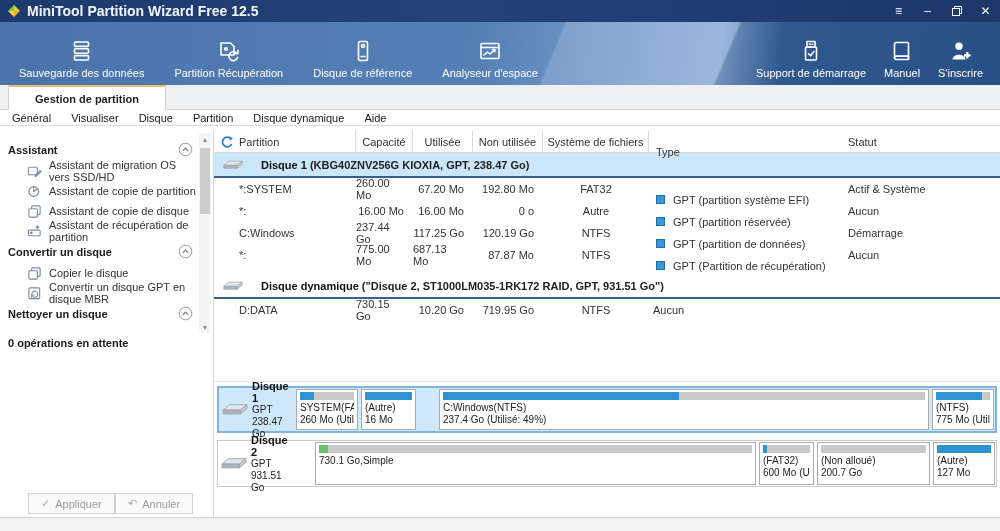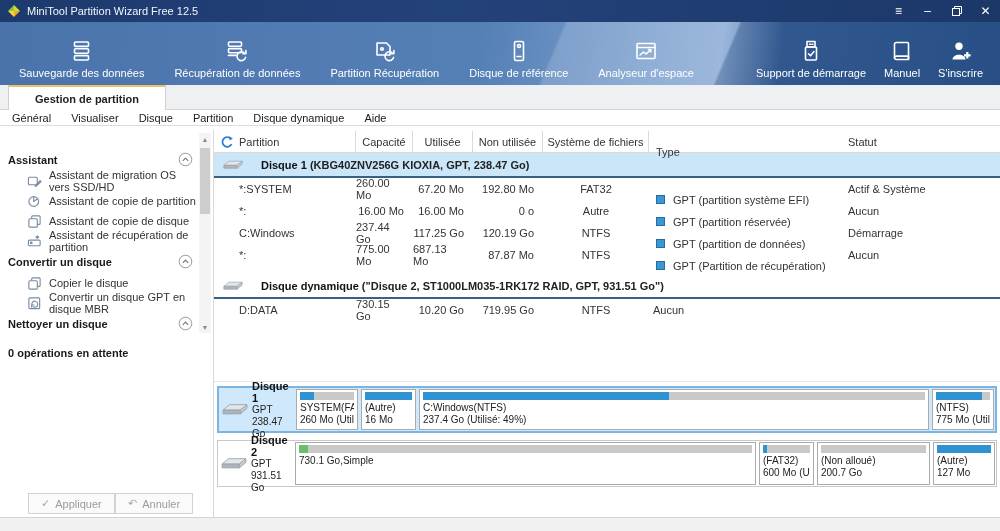--- a/index.html
+++ b/index.html
@@ -4,21 +4,21 @@
 <style>
   * { margin:0; padding:0; box-sizing:border-box; }
   html,body { width:1000px; height:531px; overflow:hidden; background:#fff;
     font-family:"Liberation Sans", sans-serif; font-size:11px; color:#333; }
 
   
   .titlebar { position:absolute; top:0; left:0; width:1000px; height:22px;
     background:linear-gradient(90deg,#1d3a6e 0%,#24427a 45%,#1c3869 100%);
     display:flex; align-items:center; color:#fff; }
   .app-logo { margin:0 6px 0 7px; display:flex; }
-  .title-text { font-size:11px; color:#f2f5fa; }
+  .title-text { font-size:14px; color:#f2f5fa;font-weight:bold; }
   .win-controls { margin-left:auto; display:flex; height:100%; }
   .win-btn { width:29px; height:100%; display:flex; align-items:center; justify-content:center;
     color:#fff; font-size:12px; }
 
   
   .toolbar { position:absolute; top:22px; left:0; width:1000px; height:63px;
     background:
       linear-gradient(113deg, rgba(255,255,255,0) 55%, rgba(255,255,255,0.16) 55.3%, rgba(255,255,255,0.16) 72%, rgba(10,30,70,0.18) 72.3%),
       linear-gradient(96deg,#4a73ab 0%,#5580b6 48%,#7da1cf 66%,#88a9d4 72%,#39659f 78%,#2e5a94 100%);
     display:flex; align-items:flex-end; }
@@ -39,21 +39,21 @@
     font-weight:bold; color:#222; position:relative; z-index:2; margin-bottom:-1px; }
 
   
   .menubar { position:absolute; top:110px; left:0; width:1000px; height:16px; background:#fff;
     border-bottom:1px solid #dcdcdc; display:flex; align-items:center; padding-left:2px; }
   .menu-item { padding:0 10px; height:100%; display:flex; align-items:center; color:#1a1a1a; }
 
   
   .sidebar { position:absolute; top:131px; left:0; width:199px; height:360px; overflow:hidden; }
   .sb-section-header { height:22px; display:flex; align-items:center; padding:0 6px 0 8px; margin-top:0; }
-  .sb-section-header:first-child { margin-top:18px; }
+  .sb-section-header:first-child { margin-top:8px; }
   .sb-title { font-weight:bold; color:#1a1a1a; flex:1; }
   .sb-item { height:20px; display:flex; align-items:center; padding-left:27px; color:#333; cursor:default; }
   .sb-item .sb-ico { width:15px; height:15px; margin-right:7px; display:flex; align-items:center; }
   .sb-pending { font-weight:bold; color:#1a1a1a; padding:12px 0 0 8px; }
   .sb-scrollbar { position:absolute; top:133px; left:199px; width:12px; height:200px; background:#f4f4f4; }
   .sb-arrow { height:12px; display:flex; align-items:center; justify-content:center; color:#8a8a8a; font-size:7px; }
   .sb-thumb { position:absolute; top:15px; left:1px; width:10px; height:66px; background:#cdcdcd; }
   .sb-arrow.down { position:absolute; bottom:0; left:0; width:12px; }
   .v-divider { position:absolute; top:130px; left:213px; width:1px; height:387px; background:#d9d9d9; }
 
@@ -91,21 +91,21 @@
   .diskmap { margin-top:60px; border-top:1px solid #e8e8e8; padding:4px 3px 0 3px; }
   .dm-row { height:47px; display:flex; background:#fff; border:1px solid #c9c9c9; margin-bottom:7px; }
   .dm-row.selected { background:#cfe8fb; border:2px solid #7db4e0; }
   .dm-label { width:76px; display:flex; align-items:center; flex:0 0 76px; }
   .dm-label .dm-ico { margin:0 4px 0 3px; }
   .dm-label-text { line-height:12px; }
   .dm-name { font-weight:bold; font-size:11px; color:#111; }
   .dm-sub { font-size:10px; color:#222; }
   .dm-blocks { flex:1; display:flex; gap:3px; padding:1px 1px; min-width:0; }
   .dm-block { background:#fff; border:1px solid #ababab; padding:2px 3px; overflow:hidden; }
-  .dm-block.flex { flex:1; min-width:0; }
+  .dm-block.flex { flex:1; min-width:0;margin-left:20px; }
   .dm-bar { height:8px; background:#c9c9c9; margin-bottom:2px; position:relative; }
   .dm-fill { position:absolute; left:0; top:0; bottom:0; }
   .dm-l { font-size:10px; line-height:12px; white-space:nowrap; overflow:hidden; color:#222; }
 
   
   .bottom-actions { position:absolute; top:492px; left:0; width:213px; height:25px; }
   .act-btn { position:absolute; top:1px; height:21px; background:#fafafa; border:1px solid #d2d2d2;
     color:#9b9b9b; display:flex; align-items:center; gap:5px; padding:0 12px; font-size:11px; }
   .act-btn .act-ico { font-size:11px; color:#a7a7a7; }
   #apply-btn { left:28px; } #undo-btn { left:115px; }
@@ -146,32 +146,20 @@
             <rect x="4.5" y="3" width="14" height="4.4" rx="1"></rect>
             <rect x="4.5" y="9.8" width="14" height="4.4" rx="1"></rect>
             <rect x="4.5" y="16.6" width="14" height="4.4" rx="1"></rect>
           </svg>
         </span>
         <span class="tb-label">Sauvegarde des données</span>
       </div>
       <div class="tb-item">
         <span class="tb-icon">
           <svg width="24" height="24" viewBox="0 0 24 24" fill="none" stroke="#fff" stroke-width="1.6" stroke-linecap="round" stroke-linejoin="round">
-            <rect x="3.5" y="3" width="13" height="4.2" rx="1"></rect>
-            <rect x="3.5" y="9.6" width="13" height="4.2" rx="1"></rect>
-            <path d="M3.5 16.4 h7.5"></path>
-            <path d="M20.6 18.4 a4.4 4.4 0 1 1 -1.2 -4.4"></path>
-            <path d="M20.9 11.6 v3.1 h-3.1"></path>
-          </svg>
-        </span>
-        <span class="tb-label">Récupération de données</span>
-      </div>
-      <div class="tb-item">
-        <span class="tb-icon">
-          <svg width="24" height="24" viewBox="0 0 24 24" fill="none" stroke="#fff" stroke-width="1.6" stroke-linecap="round" stroke-linejoin="round">
             <path d="M4 4 h9.5 l3.5 3.5 V16 H4 z"></path>
             <circle cx="9" cy="10" r="1.3"></circle>
             <path d="M20.6 18.4 a4.4 4.4 0 1 1 -1.2 -4.4"></path>
             <path d="M20.9 11.6 v3.1 h-3.1"></path>
           </svg>
         </span>
         <span class="tb-label">Partition Récupération</span>
       </div>
       <div class="tb-item">
         <span class="tb-icon">

